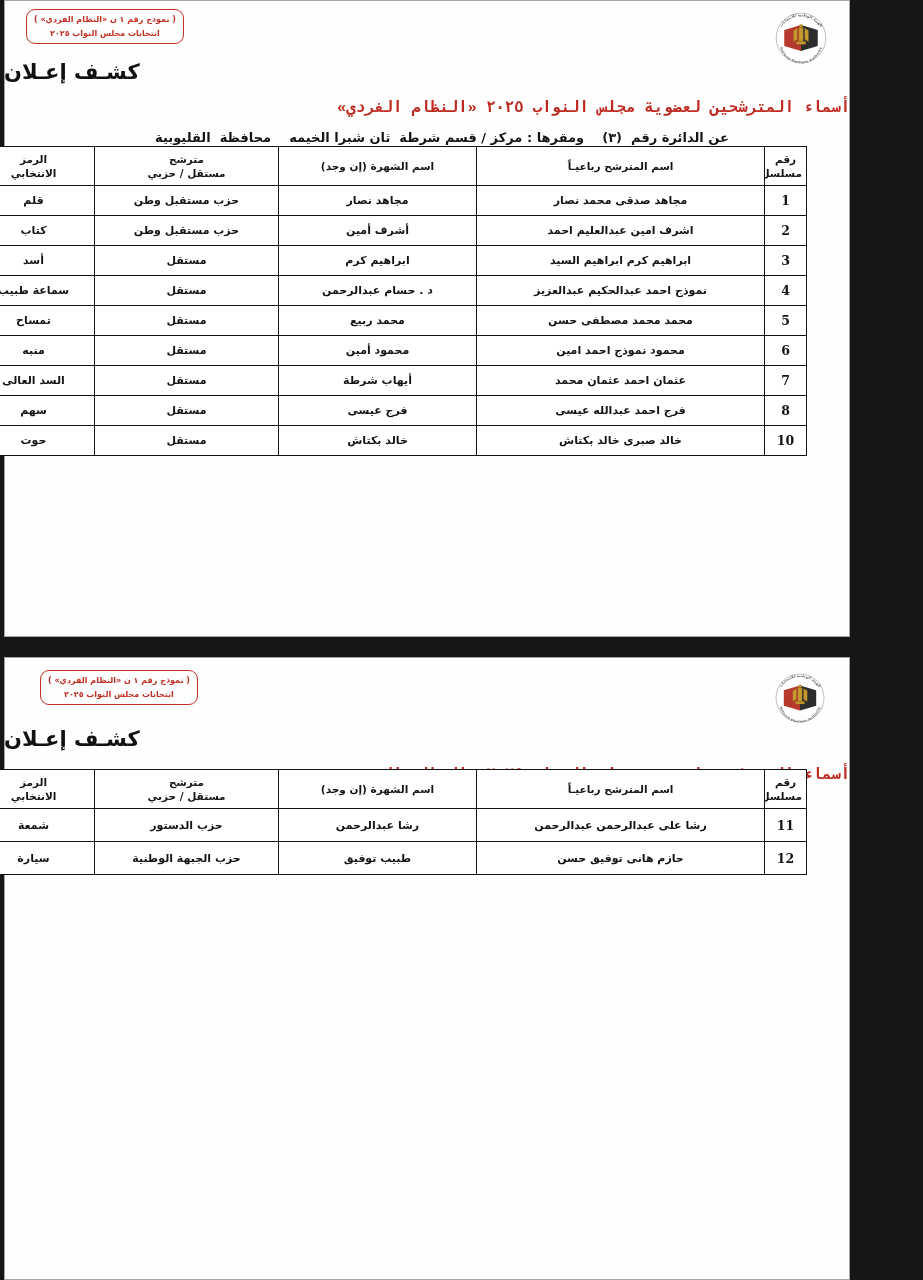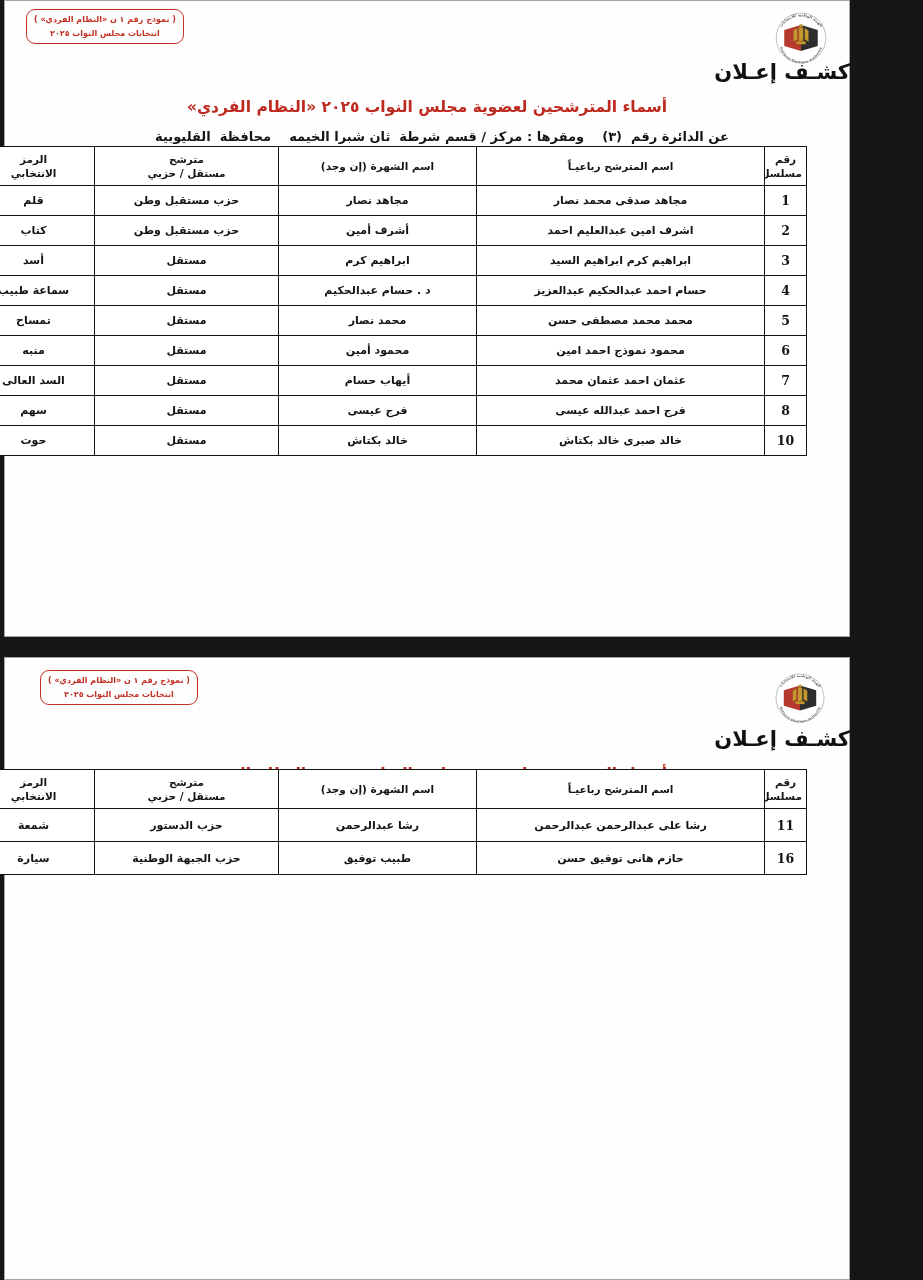--- a/index.html
+++ b/index.html
@@ -33,28 +33,28 @@
     white-space:nowrap;
   }
   .page-1 .stamp { left:22px; top:9px; }
   .page-2 .stamp { left:36px; top:13px; }
 
   .emblem { position:absolute; }
   .page-1 .emblem { right:18px; top:7px; width:62px; height:62px; }
   .page-2 .emblem { right:20px; top:11px; width:60px; height:60px; }
 
   .doc-title {
-    text-align:right; font-weight:bold; color:#111;
+    text-align:left; font-weight:bold; color:#111;
     font-size:21px; letter-spacing:0.5px;
   }
   .page-1 .doc-title { padding-top:46px; }
   .page-2 .doc-title { padding-top:56px; }
   .doc-subtitle {
-    text-align:center; font-weight:bold; color:#bf2a20;
-    font-size:15.5px; margin-top:13px;
+    font-weight:bold; color:#bf2a20;
+    font-size:15.5px; margin-top:13px;font-family:Liberation Mono, monospace;
   }
   .doc-district {
     text-align:center; font-weight:bold; color:#151515;
     font-size:13px; margin-top:12px;
     white-space:pre;
     padding-left:30px;
   }
 
   .table-wrap { position:absolute; right:43px; }
   .page-1 .table-wrap { top:146px; }
@@ -162,43 +162,43 @@
           </tr>
           <tr>
             <td class="serial">3</td>
             <td>ابراهيم كرم ابراهيم السيد</td>
             <td>ابراهيم كرم</td>
             <td>مستقل</td>
             <td>أسد</td>
           </tr>
           <tr>
             <td class="serial">4</td>
-            <td>حسام احمد عبدالحكيم عبدالعزيز</td>
-            <td>د . حسام عبدالحكيم</td>
+            <td>نموذج احمد عبدالحكيم عبدالعزيز</td>
+            <td>د . حسام عبدالرحمن</td>
             <td>مستقل</td>
             <td>سماعة طبيب</td>
           </tr>
           <tr>
             <td class="serial">5</td>
             <td>محمد محمد مصطفى حسن</td>
-            <td>محمد نصار</td>
+            <td>محمد ربيع</td>
             <td>مستقل</td>
             <td>تمساح</td>
           </tr>
           <tr>
             <td class="serial">6</td>
             <td>محمود نموذج احمد امين</td>
             <td>محمود أمين</td>
             <td>مستقل</td>
             <td>منبه</td>
           </tr>
           <tr>
             <td class="serial">7</td>
             <td>عثمان احمد عثمان محمد</td>
-            <td>أيهاب حسام</td>
+            <td>أيهاب شرطة</td>
             <td>مستقل</td>
             <td>السد العالى</td>
           </tr>
           <tr>
             <td class="serial">8</td>
             <td>فرج احمد عبدالله عيسى</td>
             <td>فرج عيسى</td>
             <td>مستقل</td>
             <td>سهم</td>
           </tr>
@@ -268,21 +268,21 @@
       </thead>
       <tbody>
           <tr>
             <td class="serial">11</td>
             <td>رشا على عبدالرحمن عبدالرحمن</td>
             <td>رشا عبدالرحمن</td>
             <td>حزب الدستور</td>
             <td>شمعة</td>
           </tr>
           <tr>
-            <td class="serial">16</td>
+            <td class="serial">12</td>
             <td>حازم هانى توفيق حسن</td>
             <td>طبيب توفيق</td>
             <td>حزب الجبهة الوطنية</td>
             <td>سيارة</td>
           </tr>
         </tbody>
     </table>
   </div>
 </section>
 

